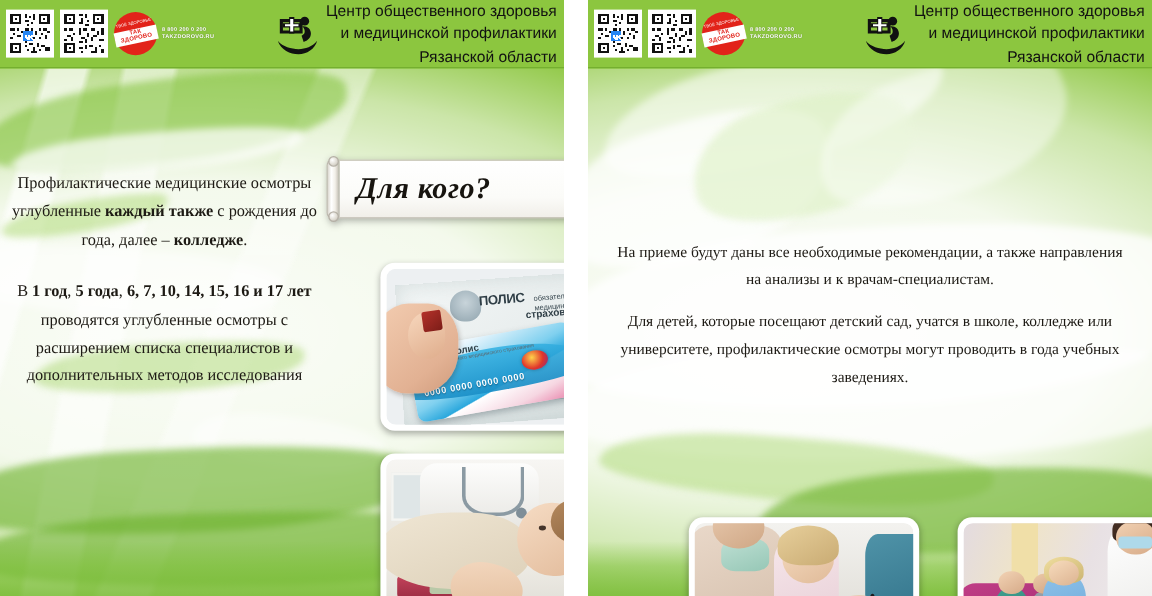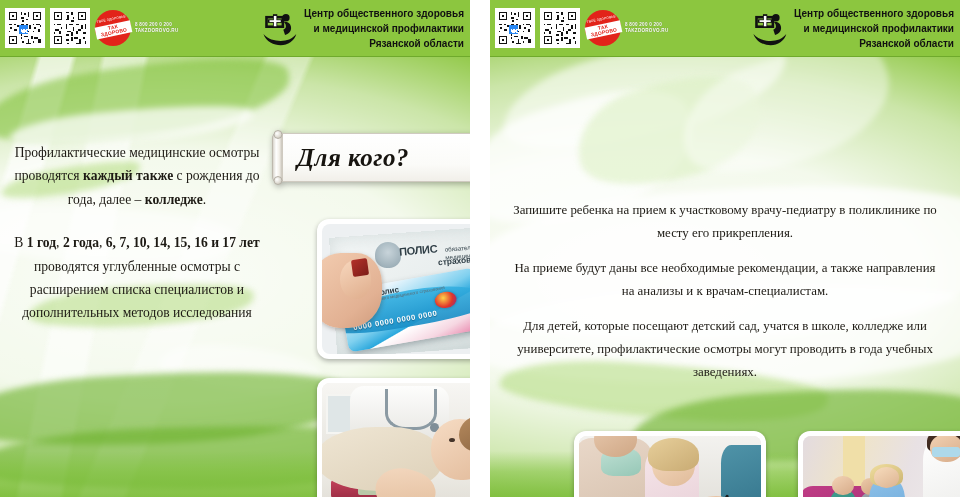--- a/index.html
+++ b/index.html
@@ -68,21 +68,21 @@
     text-shadow:0 0 1px rgba(0,0,0,.35);
   }
   .phone-block .ph1{display:block;}
   .phone-block .ph2{display:block;}
 
   .header-right{display:flex;align-items:center;gap:6px;}
   .logo-mark{width:38px;height:40px;flex-shrink:0;}
   .logo-mark svg{display:block;width:100%;height:100%;}
   .org-name{
     font-family:"Liberation Sans",sans-serif;
-    font-size:10px;font-weight:bold;color:#111111;
+    font-size:13px;font-weight:normal;color:#111111;
     line-height:1.5;text-align:right;white-space:nowrap;
   }
   .org-name span{display:block;}
 
   
   .body-area{
     position:relative;
     height:440px;
     background:#8cc63f;
     overflow:hidden;
@@ -600,22 +600,22 @@
       <div class="panel-shade"></div>
 
       <div class="scroll-banner banner-left">
         <div class="scroll-roll"></div>
         <div class="scroll-sheet">
           <span class="scroll-title">Для кого?</span>
         </div>
       </div>
 
       <div class="copy left-copy">
-        <p class="blk"><span>Профилактические медицинские осмотры проводятся </span><b>каждый также</b><span> с рождения до года, далее – </span><b>колледже</b><span>.</span></p>
-        <p class="blk blk3"><span>В </span><b>1 год</b><span>, </span><b>2 года</b><span>, </span><b>6, 7, 10, 14, 15, 16 и 17 лет</b><span> проводятся углубленные осмотры с расширением списка специалистов и дополнительных методов исследования</span></p>
+        <p class="blk"><span>Профилактические медицинские осмотры углубленные </span><b>каждый также</b><span> с рождения до года, далее – </span><b>колледже</b><span>.</span></p>
+        <p class="blk blk3"><span>В </span><b>1 год</b><span>, </span><b>5 года</b><span>, </span><b>6, 7, 10, 14, 15, 16 и 17 лет</b><span> проводятся углубленные осмотры с расширением списка специалистов и дополнительных методов исследования</span></p>
       </div>
 
       <figure class="photo ph-omc">
         <div class="photo-inner">
           <div class="omc">
             <div class="paper">
               <div class="pline pl1"></div>
               <div class="pline pl2"></div>
               <div class="pline pl3"></div>
             </div>
@@ -809,21 +809,20 @@
       <div class="stroke rp-s2"></div>
       <div class="stroke rp-s3"></div>
       <div class="stroke rp-s4"></div>
       <div class="stroke rp-s5"></div>
       <div class="stroke rp-s6"></div>
       <div class="stroke rp-s7"></div>
       <div class="stroke rp-s8 deep"></div>
       <div class="panel-shade"></div>
 
       <div class="copy right-copy">
-        <p class="blk">Запишите ребенка на прием к участковому врачу-педиатру в поликлинике по месту его прикрепления.</p>
         <p class="blk">На приеме будут даны все необходимые рекомендации, а также направления на анализы и к врачам-специалистам.</p>
         <p class="blk">Для детей, которые посещают детский сад, учатся в школе, колледже или университете, профилактические осмотры могут проводить в года учебных заведениях.</p>
       </div>
 
       <figure class="photo ph-desk">
         <div class="photo-inner">
           <div class="desk">
             <div class="bg"></div>
             <div class="mom"></div>
             <div class="scarf"></div>

